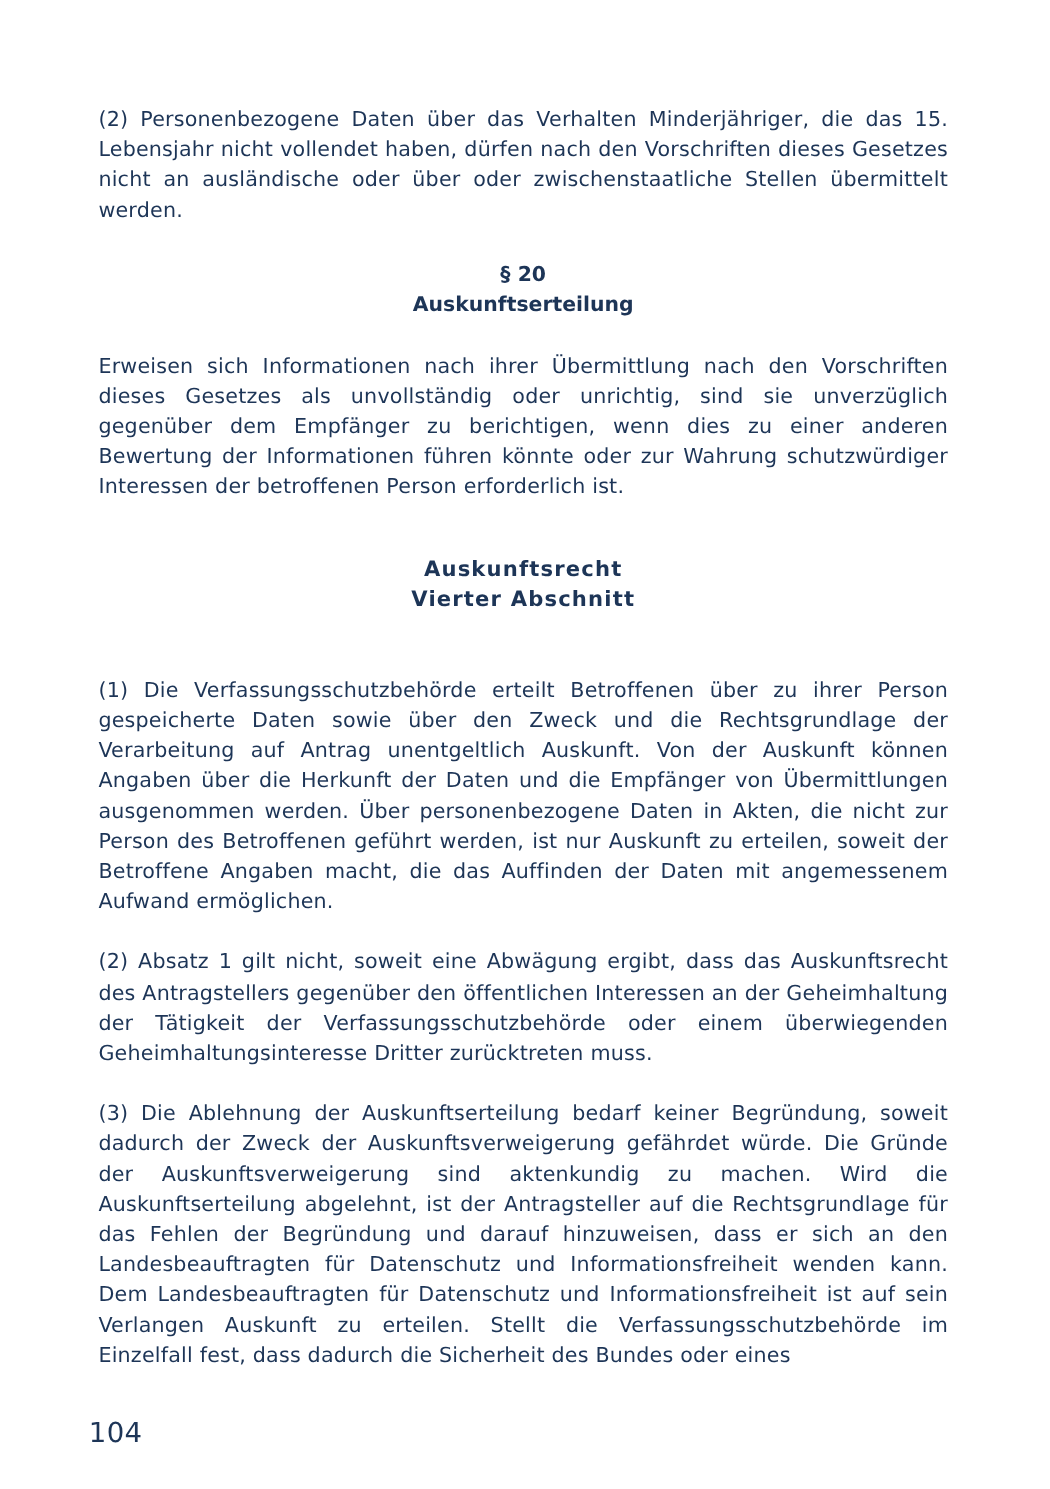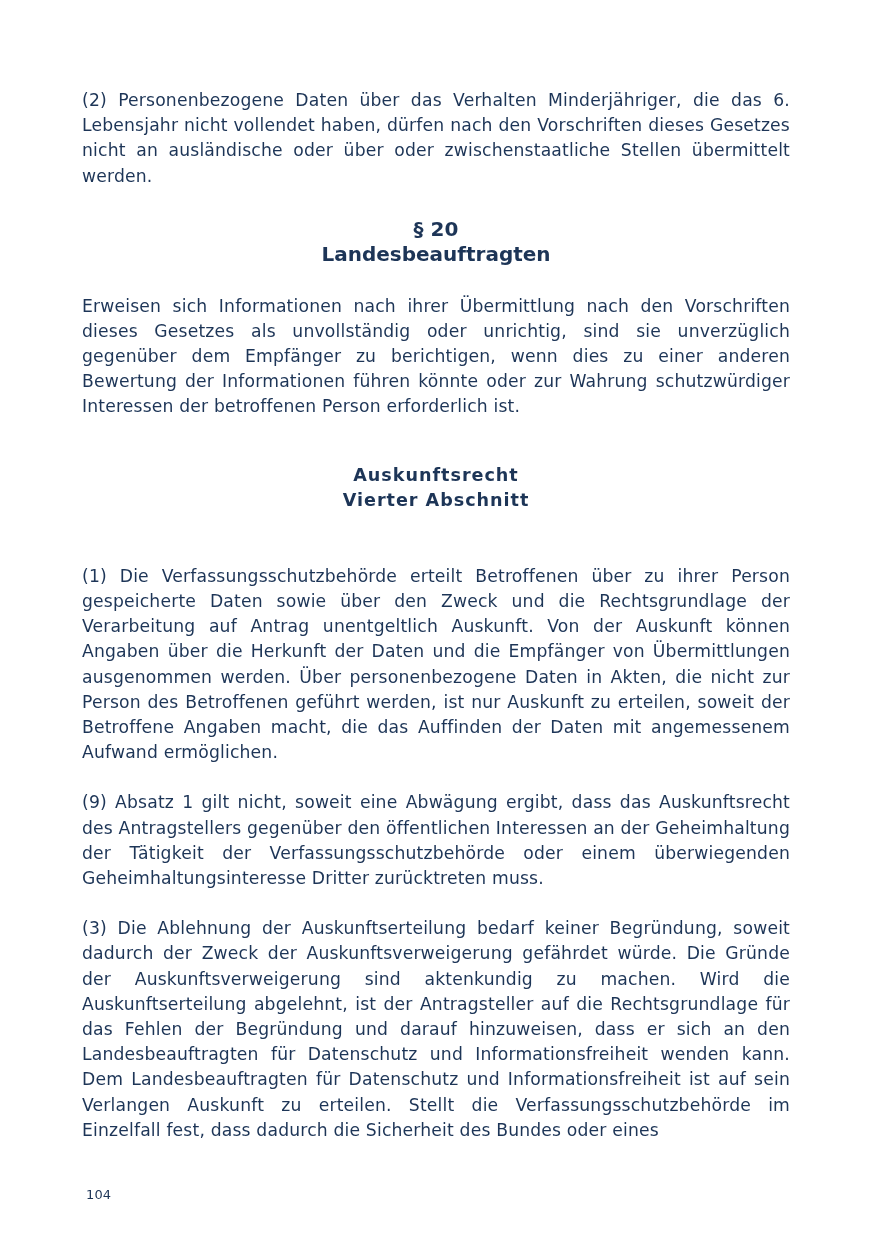--- a/index.html
+++ b/index.html
@@ -43,55 +43,55 @@
   .gap-head-bottom { height: 26px; }
   .gap-section-top { height: 43px; }
   .gap-section-mid { height: 24px; }
 
   .heading-block {
     text-align: center;
     color: #1d3557;
   }
   .heading-line {
     margin: 0;
-    font-size: 20px;
+    font-size: 17px;
     line-height: 25.4px;
     font-weight: 700;
     text-align: center;
     color: #1d3557;
   }
   .heading-line.spaced {
     letter-spacing: 0.055em;
     font-size: 17.6px;
     line-height: 25.6px;
   }
   .page-number {
     position: absolute;
-    left: 86px;
+    left: 74px;
     top: 1184px;
-    font-size: 13px;
+    font-size: 23px;
     line-height: 22px;
     color: #1d3557;
     letter-spacing: 0.01em;
   }
 </style>
 </head>
 <body>
 
 <div class="page">
 
   <div class="content">
 
-    <p class="body-text lastline-left">(2) Personenbezogene Daten über das Verhalten Minderjähriger, die das 6. Lebensjahr nicht vollendet haben, dürfen nach den Vorschriften dieses Gesetzes nicht an ausländische oder über oder zwischenstaatliche Stellen übermittelt werden.</p>
+    <p class="body-text lastline-left">(2) Personenbezogene Daten über das Verhalten Minderjähriger, die das 15. Lebensjahr nicht vollendet haben, dürfen nach den Vorschriften dieses Gesetzes nicht an ausländische oder über oder zwischenstaatliche Stellen übermittelt werden.</p>
 
     <div class="gap-head-top"></div>
 
     <div class="heading-block">
       <p class="heading-line">§ 20</p>
-      <p class="heading-line">Landesbeauftragten</p>
+      <p class="heading-line">Auskunftserteilung</p>
     </div>
 
     <div class="gap-head-bottom"></div>
 
     <p class="body-text lastline-left">Erweisen sich Informationen nach ihrer Übermittlung nach den Vorschriften dieses Gesetzes als unvollständig oder unrichtig, sind sie unverzüglich gegenüber dem Empfänger zu berichtigen, wenn dies zu einer anderen Bewertung der Informationen führen könnte oder zur Wahrung schutzwürdiger Interessen der betroffenen Person erforderlich ist.</p>
 
     <div class="gap-section-top"></div>
 
     <div class="heading-block">
       <p class="heading-line spaced">Auskunftsrecht</p>
@@ -100,21 +100,21 @@
 
     <div class="gap-section-mid"></div>
 
 
     <div class="gap-head-bottom"></div>
 
     <p class="body-text lastline-left">(1) Die Verfassungsschutzbehörde erteilt Betroffenen über zu ihrer Person gespeicherte Daten sowie über den Zweck und die Rechtsgrundlage der Verarbeitung auf Antrag unentgeltlich Auskunft. Von der Auskunft können Angaben über die Herkunft der Daten und die Empfänger von Übermittlungen ausgenommen werden. Über personenbezogene Daten in Akten, die nicht zur Person des Betroffenen geführt werden, ist nur Auskunft zu erteilen, soweit der Betroffene Angaben macht, die das Auffinden der Daten mit angemessenem Aufwand ermöglichen.</p>
 
     <div class="gap-para"></div>
 
-    <p class="body-text lastline-left">(9) Absatz 1 gilt nicht, soweit eine Abwägung ergibt, dass das Auskunftsrecht des Antragstellers gegenüber den öffentlichen Interessen an der Geheimhaltung der Tätigkeit der Verfassungsschutzbehörde oder einem überwiegenden Geheimhaltungsinteresse Dritter zurücktreten muss.</p>
+    <p class="body-text lastline-left">(2) Absatz 1 gilt nicht, soweit eine Abwägung ergibt, dass das Auskunftsrecht des Antragstellers gegenüber den öffentlichen Interessen an der Geheimhaltung der Tätigkeit der Verfassungsschutzbehörde oder einem überwiegenden Geheimhaltungsinteresse Dritter zurücktreten muss.</p>
 
     <div class="gap-para"></div>
 
     <p class="body-text">(3) Die Ablehnung der Auskunftserteilung bedarf keiner Begründung, soweit dadurch der Zweck der Auskunftsverweigerung gefährdet würde. Die Gründe der Auskunftsverweigerung sind aktenkundig zu machen. Wird die Auskunftserteilung abgelehnt, ist der Antragsteller auf die Rechtsgrundlage für das Fehlen der Begründung und darauf hinzuweisen, dass er sich an den Landesbeauftragten für Datenschutz und Informationsfreiheit wenden kann. Dem Landesbeauftragten für Datenschutz und Informationsfreiheit ist auf sein Verlangen Auskunft zu erteilen. Stellt die Verfassungsschutzbehörde im Einzelfall fest, dass dadurch die Sicherheit des Bundes oder eines</p>
 
   </div>
 
   <div class="page-number">104</div>
 
 </div>

